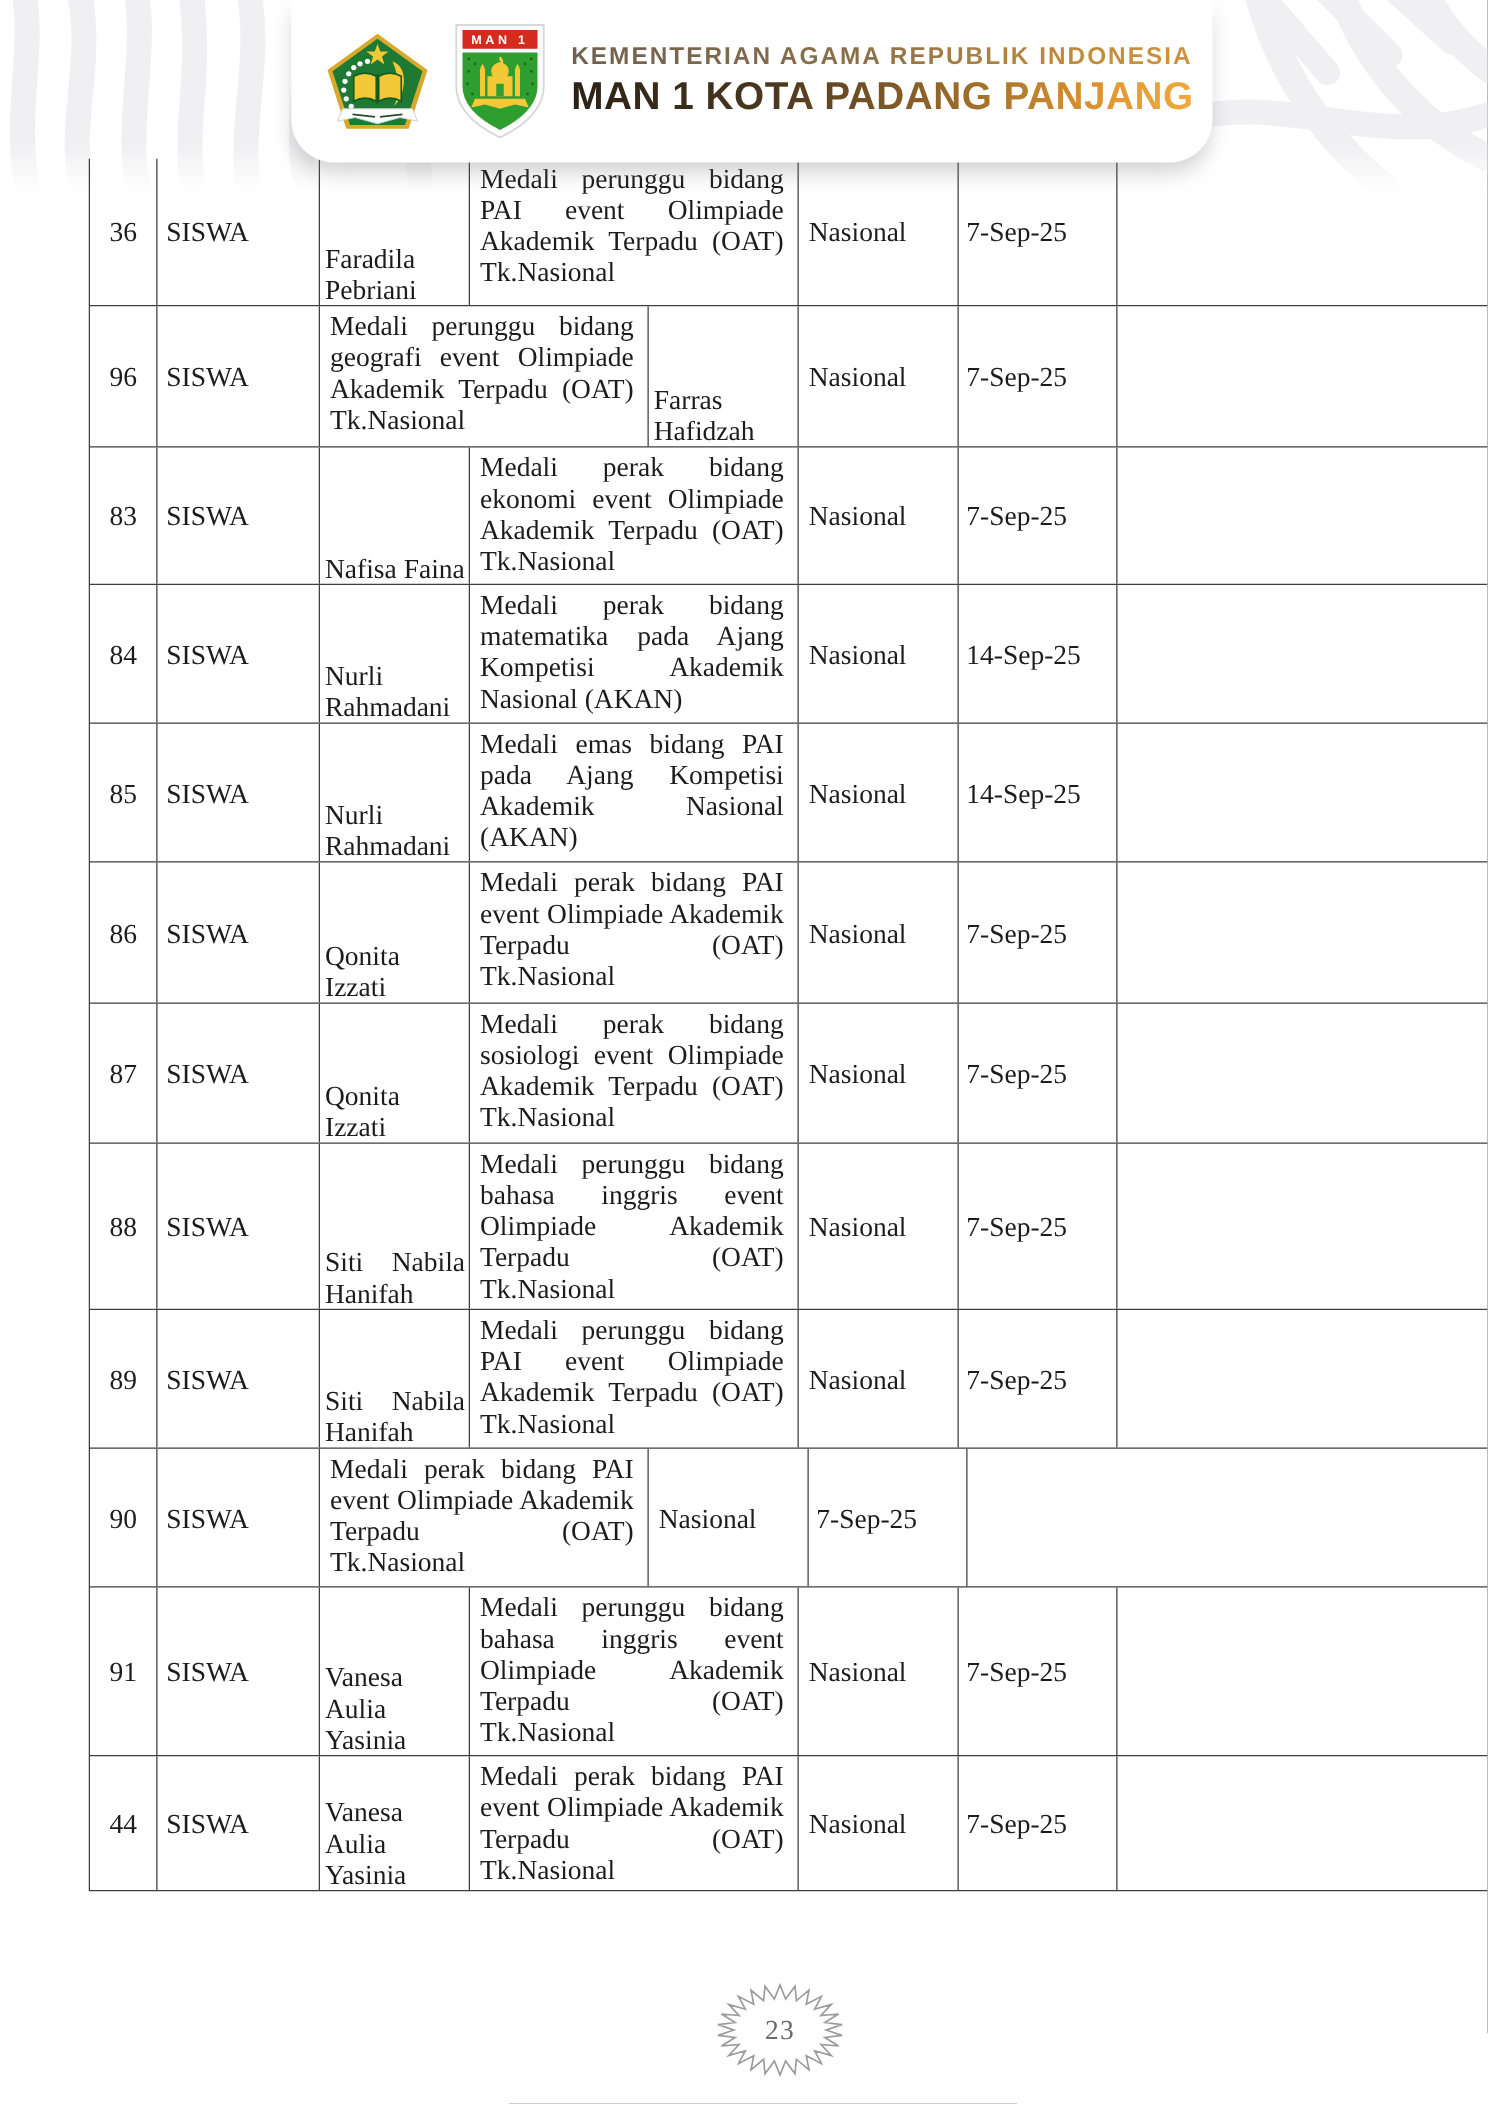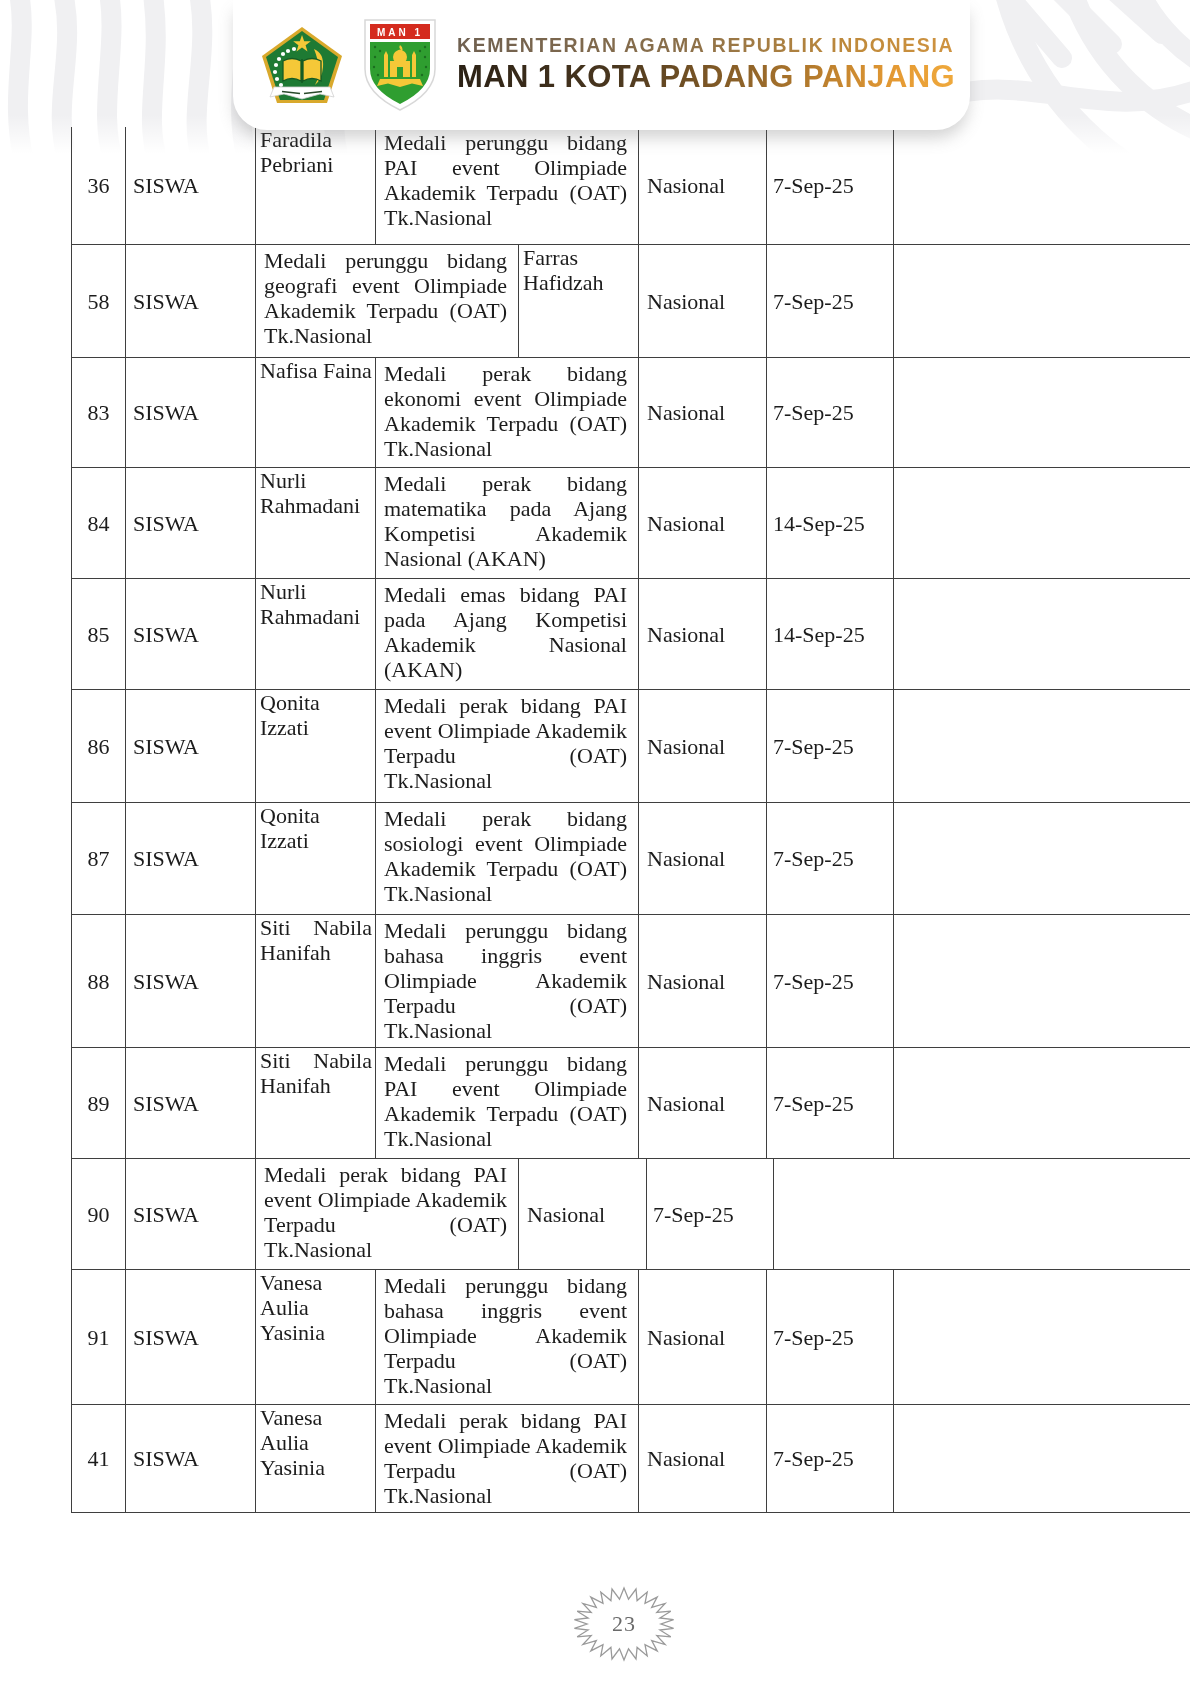--- a/index.html
+++ b/index.html
@@ -57,21 +57,21 @@
   .doc-table{
     position:absolute;left:71px;top:127px;width:1119px;
     border-left:1.5px solid var(--line);
     z-index:1;
     font-size:22px;line-height:25px;
   }
   .t-row{display:flex;box-sizing:border-box;border-bottom:1.5px solid var(--line);}
   .cell{box-sizing:border-box;border-right:1.5px solid var(--line);display:flex;}
   .c-no   {width:54px; align-items:center;justify-content:center;}
   .c-cat  {width:130px;align-items:center;padding-left:7px;}
-  .c-name {width:120px;align-items:flex-start;padding:0 3px 0 4px;text-align:justify;}
+  .c-name {width:120px;align-items:flex-end;padding:0 3px 0 4px;text-align:justify;}
   .c-desc {width:263px;align-items:flex-start;padding:3px 11px 3px 8px;text-align:justify;}
   .c-level{width:128px;align-items:center;padding-left:8px;}
   .c-date {width:127px;align-items:center;padding-left:6px;}
   .c-note {width:297px;border-right:none;}
   .c-name span,.c-desc span{display:inline-block;text-align:justify;width:100%;}
 
   
   .page-badge{position:absolute;left:564px;top:1578px;width:120px;height:92px;z-index:1;text-align:right;}
   .page-badge svg{position:absolute;left:0;top:0;}
   .page-number{
@@ -191,21 +191,21 @@
         </div>
         <div class="cell c-date">
           <span>7-Sep-25</span>
         </div>
         <div class="cell c-note">
           <span></span>
         </div>
       </div>
       <div class="t-row" style="min-height: 113px;">
         <div class="cell c-no">
-          <span>58</span>
+          <span>96</span>
         </div>
         <div class="cell c-cat">
           <span>SISWA</span>
         </div>
         <div class="cell c-desc">
           <span>Medali perunggu bidang geografi event Olimpiade Akademik Terpadu (OAT) Tk.Nasional</span>
         </div>
         <div class="cell c-name">
           <span>Farras Hafidzah</span>
         </div>
@@ -418,21 +418,21 @@
         </div>
         <div class="cell c-date">
           <span>7-Sep-25</span>
         </div>
         <div class="cell c-note">
           <span></span>
         </div>
       </div>
       <div class="t-row" style="min-height: 108px;">
         <div class="cell c-no">
-          <span>41</span>
+          <span>44</span>
         </div>
         <div class="cell c-cat">
           <span>SISWA</span>
         </div>
         <div class="cell c-name">
           <span>Vanesa Aulia Yasinia</span>
         </div>
         <div class="cell c-desc">
           <span>Medali perak bidang PAI event Olimpiade Akademik Terpadu (OAT) Tk.Nasional</span>
         </div>

